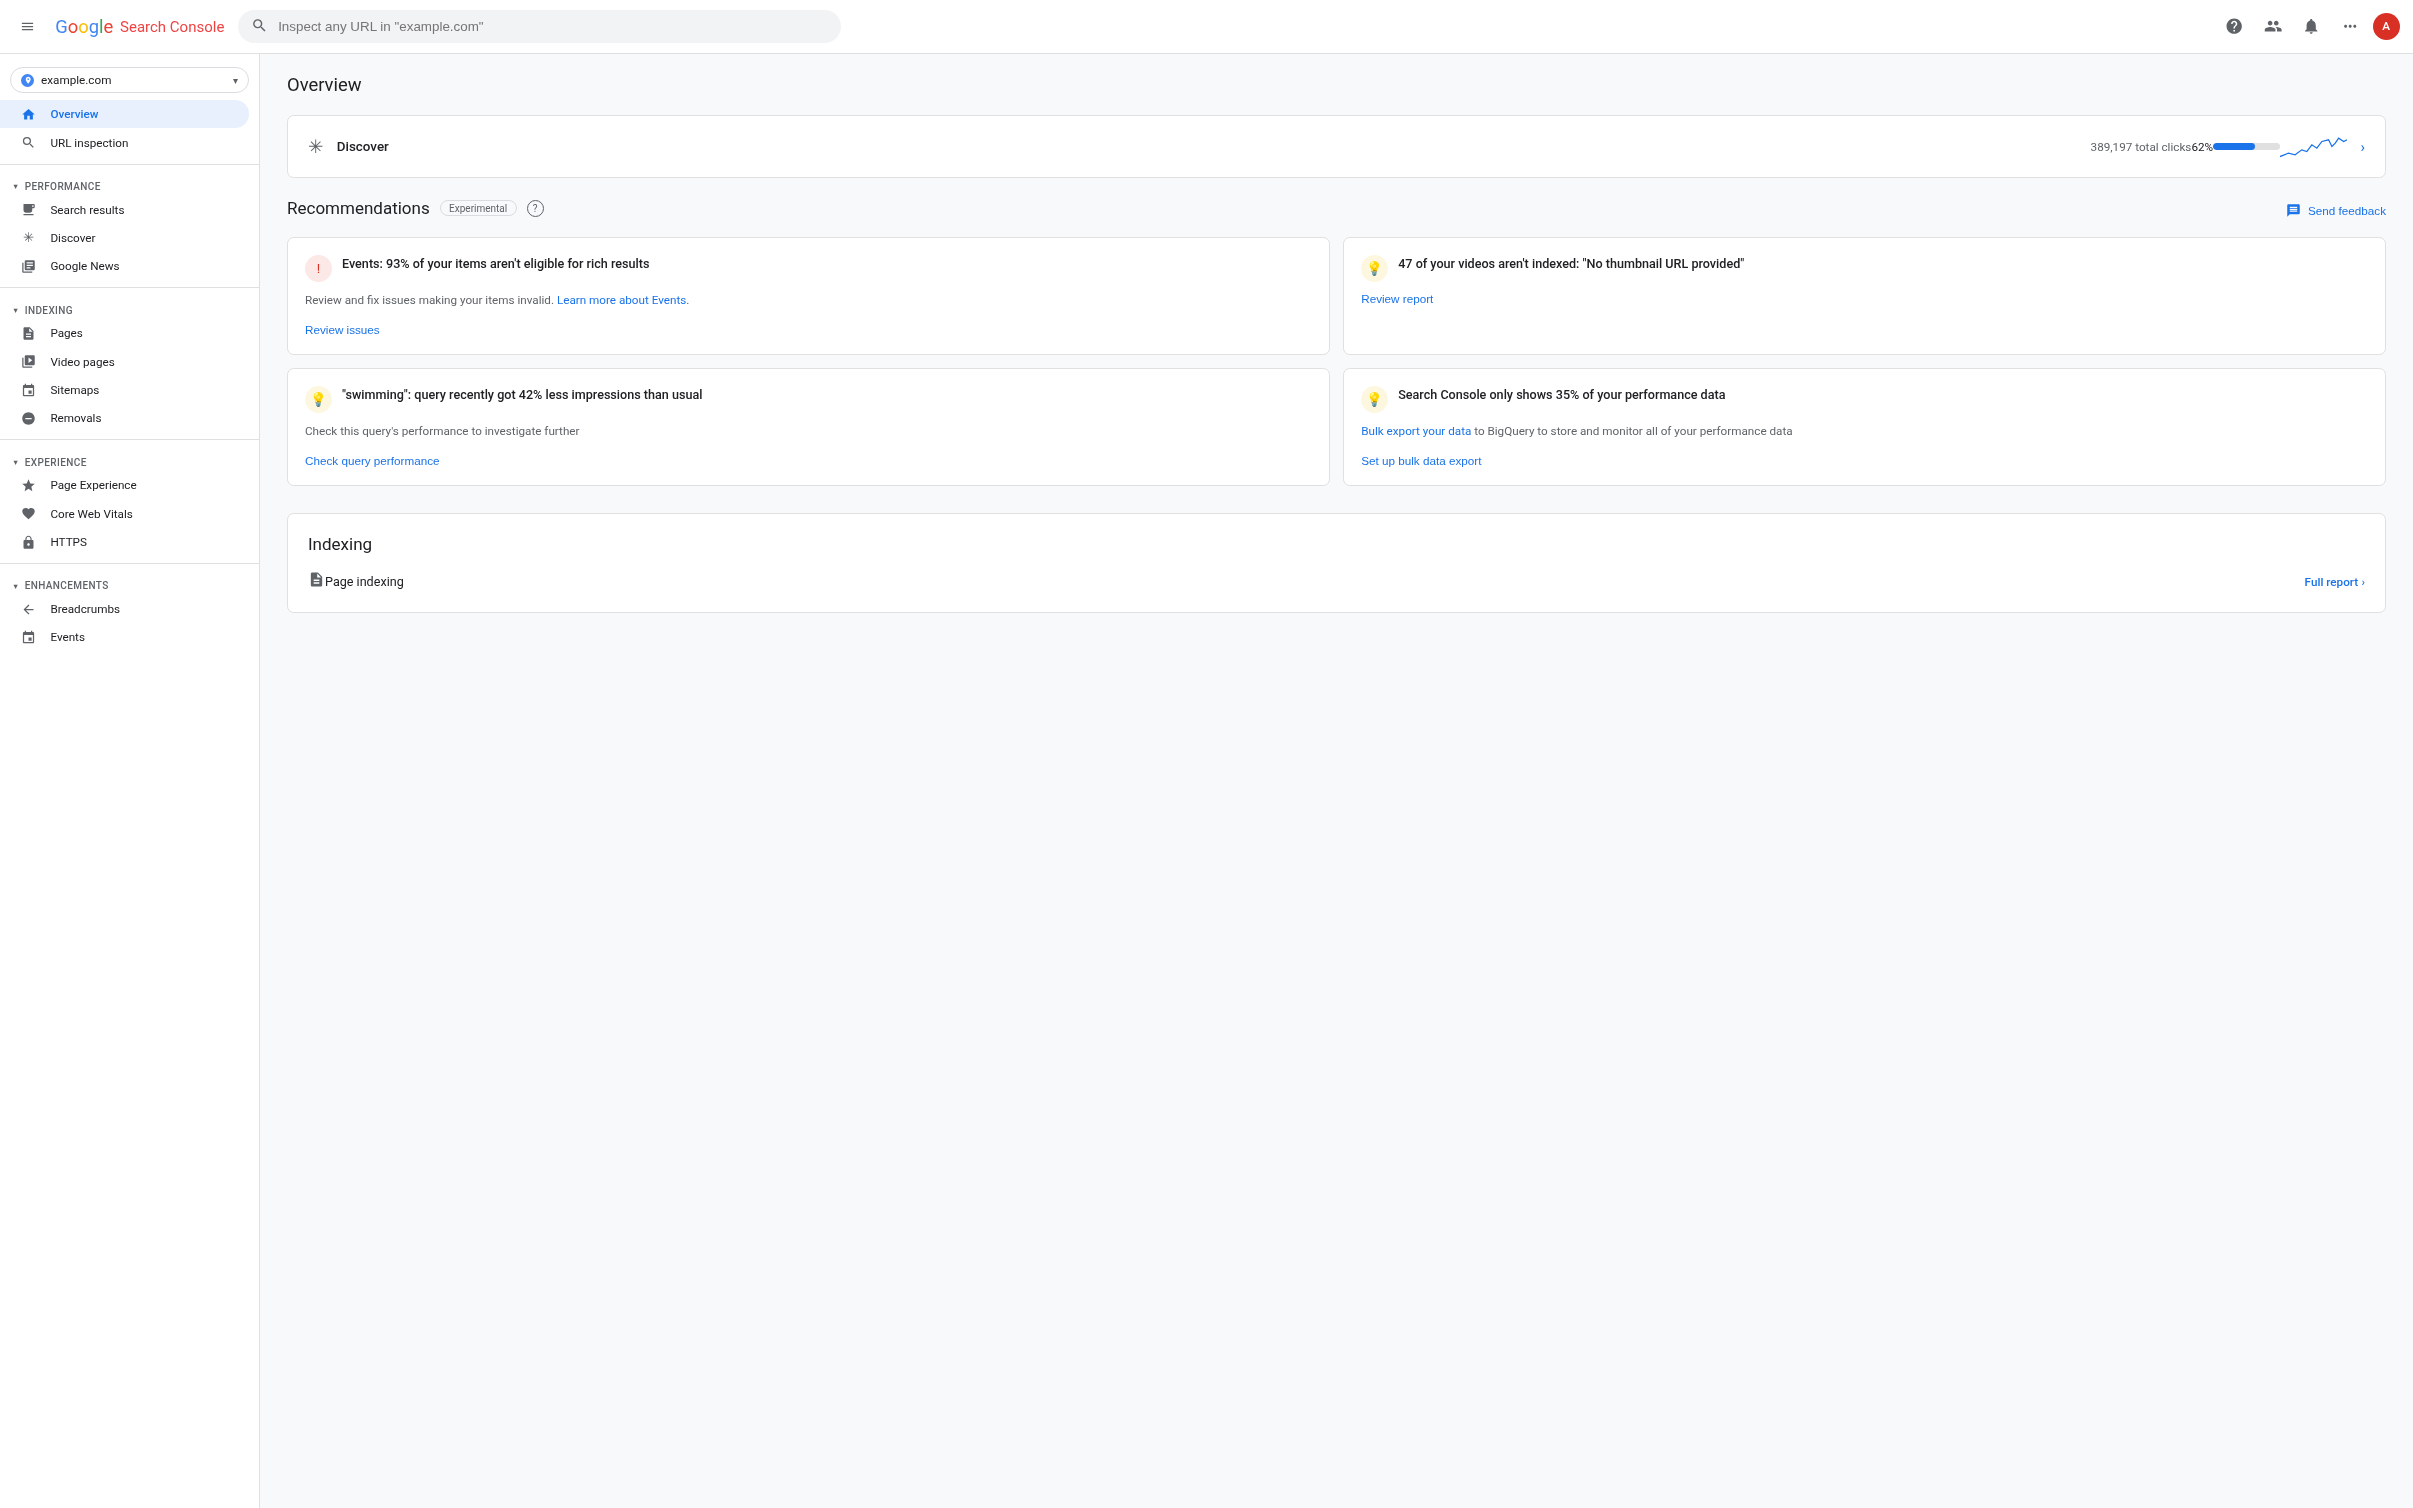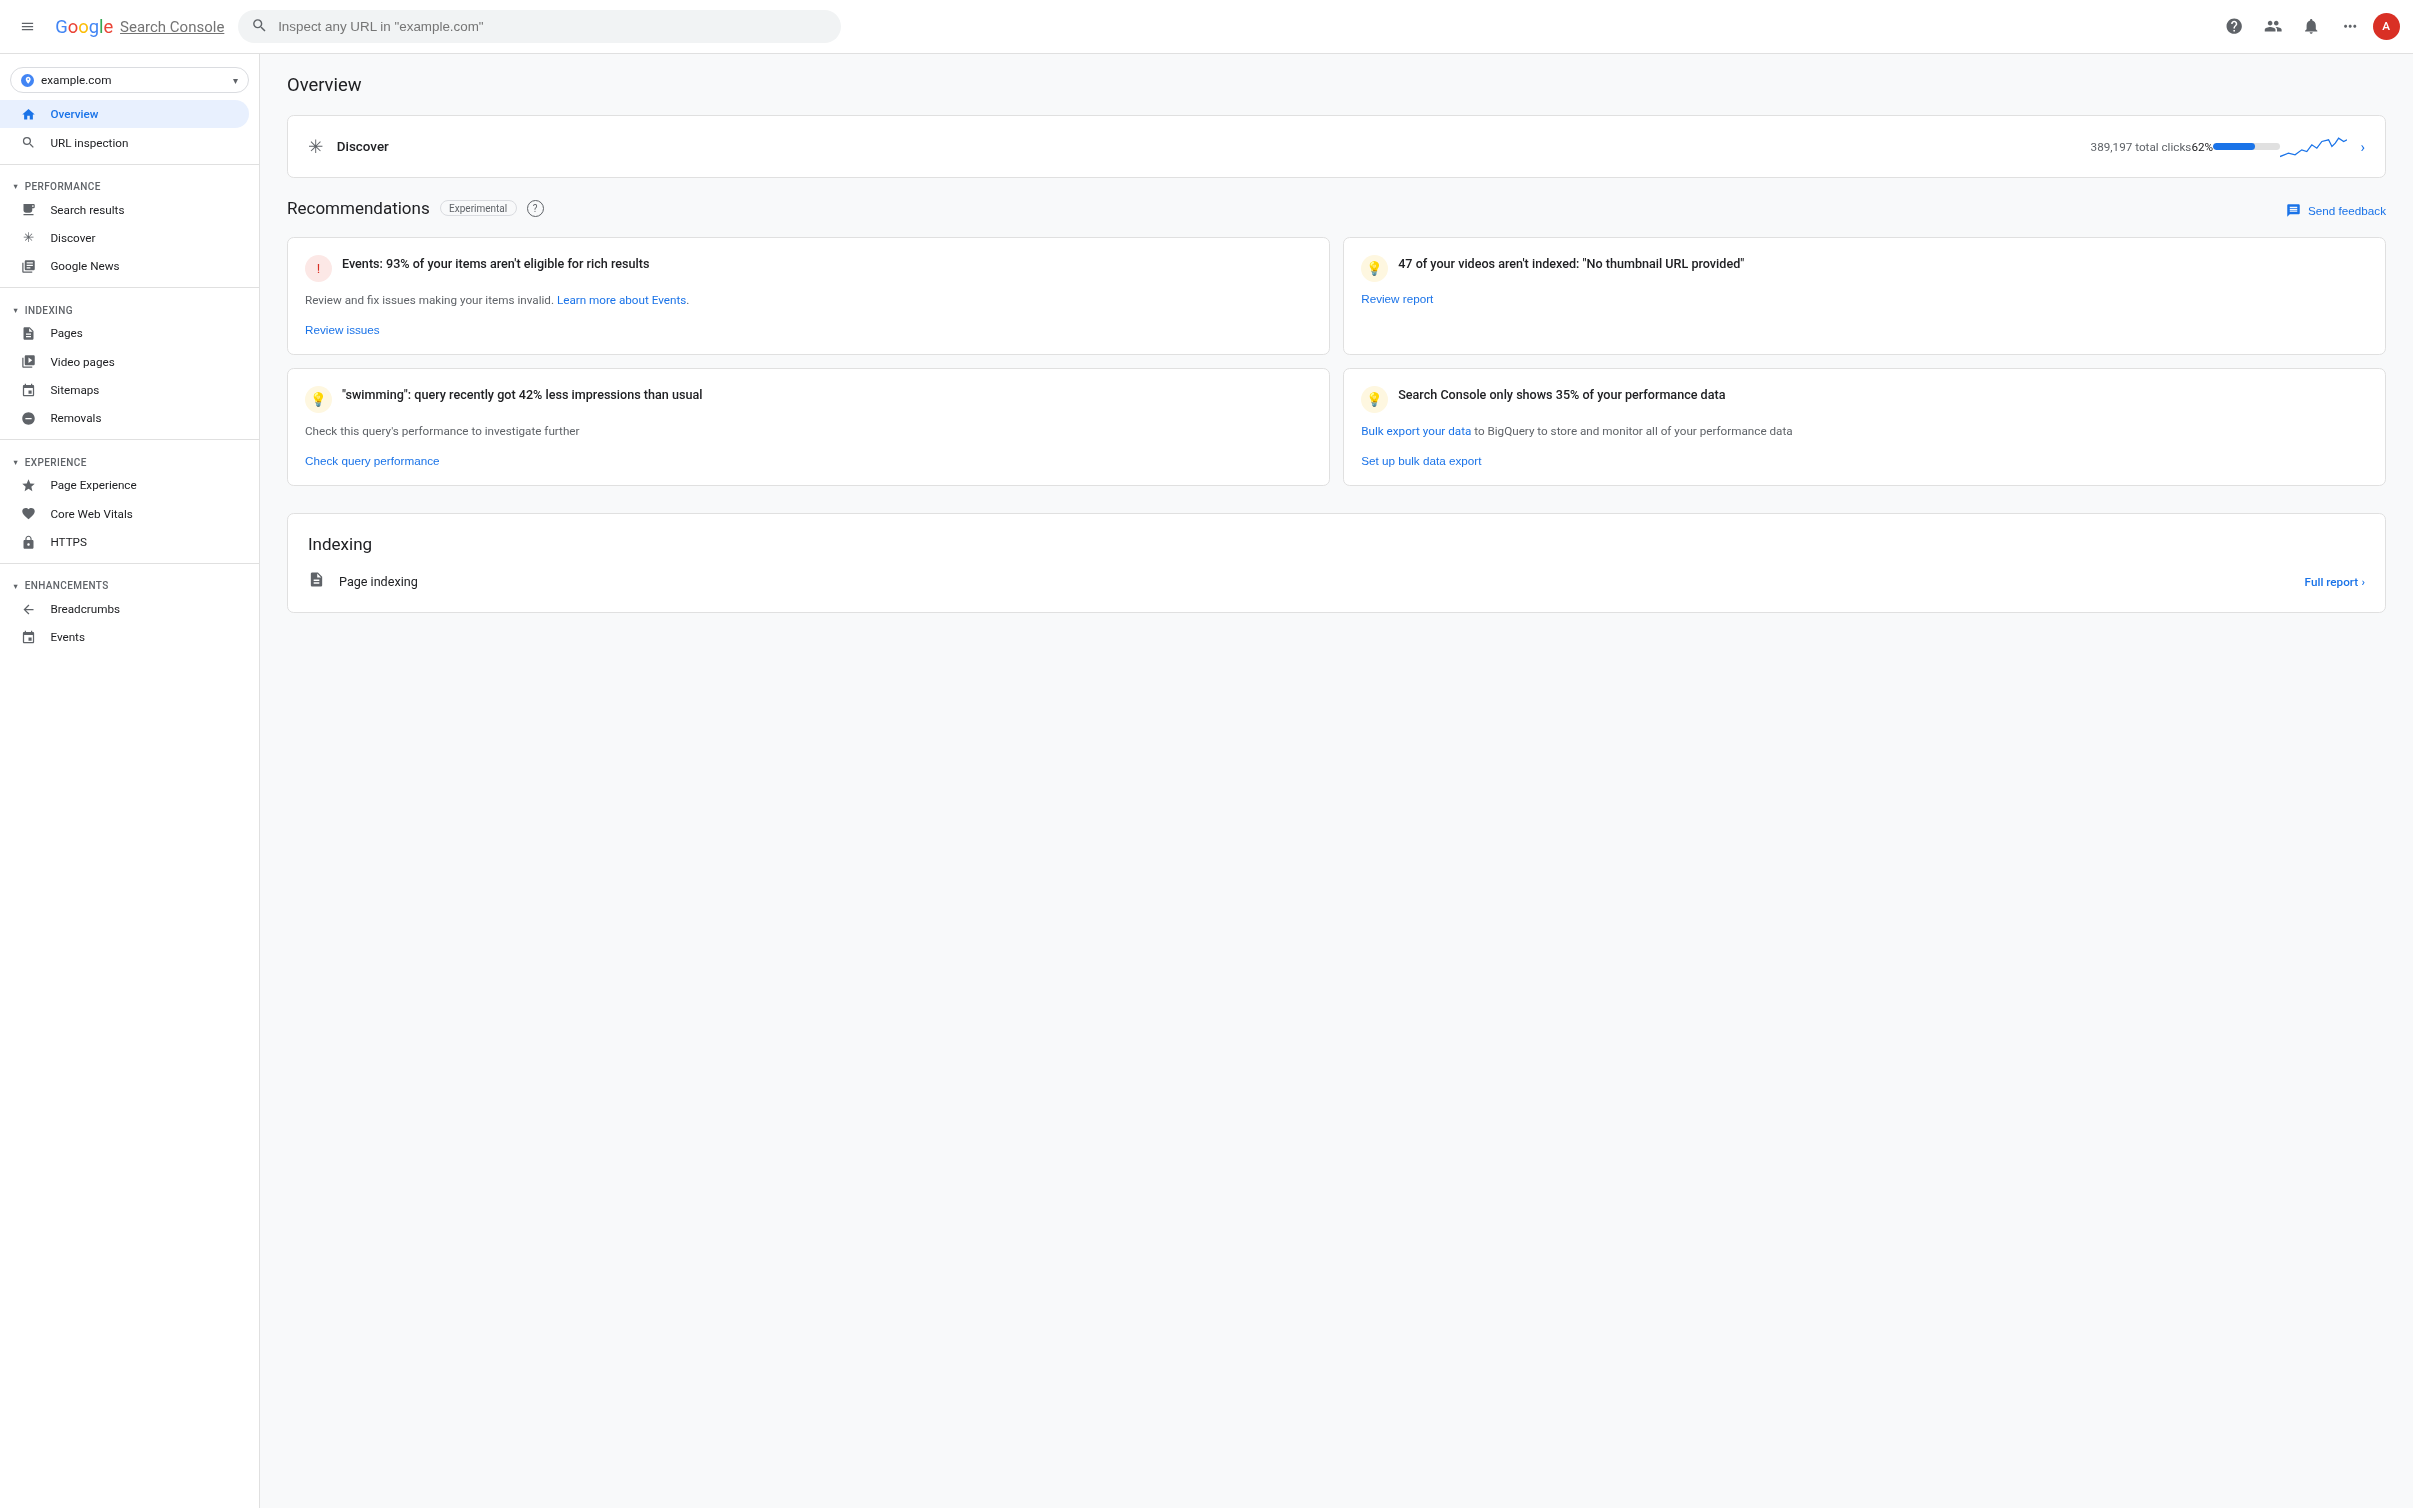--- a/index.html
+++ b/index.html
@@ -13,21 +13,21 @@
     .content-area { flex: 1; overflow-y: auto; padding: 20px 27px; background: #f8f9fa; }
 
     
     .hamburger-btn { background: none; border: none; cursor: pointer; padding: 6.7px; border-radius: 50%; display: flex; align-items: center; justify-content: center; color: #5f6368; }
     .logo-area { display: flex; align-items: center; gap: 3.4px; flex-shrink: 0; }
     .google-logo { display: flex; align-items: center; font-size: 18.4px; font-weight: 400; }
     .g-blue { color: #4285f4; }
     .g-red { color: #ea4335; }
     .g-yellow { color: #fbbc05; }
     .g-green { color: #34a853; }
-    .app-title { font-size: 15px; color: #737373; font-weight: 400; margin-left: 3.4px; white-space: nowrap; text-decoration: underline; }
+    .app-title { font-size: 15px; color: #ef4444; font-weight: 400; margin-left: 3.4px; white-space: nowrap; }
     .search-bar { flex: 1; max-width: 603px; display: flex; align-items: center; background: #f1f3f4; border-radius: 20px; padding: 6.7px 13.4px; gap: 10px; }
     .search-bar input { border: none; background: none; outline: none; font-size: 13.4px; color: #202124; width: 100%; }
     .search-icon-svg { color: #5f6368; flex-shrink: 0; }
     .top-actions { display: flex; align-items: center; gap: 6.7px; margin-left: auto; }
     .icon-btn { background: none; border: none; cursor: pointer; padding: 6.7px; border-radius: 50%; display: flex; align-items: center; justify-content: center; color: #5f6368; font-size: 17px; }
     .avatar { width: 27px; height: 27px; border-radius: 50%; background: #d93025; display: flex; align-items: center; justify-content: center; color: white; font-size: 11.7px; font-weight: 500; cursor: pointer; overflow: hidden; }
 
     
     .property-selector { display: flex; align-items: center; gap: 6.7px; margin: 6.7px 10px; border: 0.8px solid #dadce0; border-radius: 20px; padding: 5px 10px; cursor: pointer; background: #fff; }
     .property-icon { width: 13.4px; height: 13.4px; border-radius: 50%; background: #4285f4; display: flex; align-items: center; justify-content: center; }
@@ -71,21 +71,21 @@
     .rec-icon-warning { width: 27px; height: 27px; border-radius: 50%; background: #fef7e0; display: flex; align-items: center; justify-content: center; color: #f9ab00; font-size: 13.4px; flex-shrink: 0; }
     .rec-title { font-size: 12.6px; font-weight: 500; color: #202124; line-height: 1.4; }
     .rec-body { font-size: 11.7px; color: #5f6368; line-height: 1.5; margin-bottom: 13.4px; }
     .rec-link { color: #1a73e8; text-decoration: none; }
     .rec-action { color: #1a73e8; font-size: 11.7px; font-weight: 500; cursor: pointer; background: none; border: none; padding: 0; }
 
     
     .indexing-section { background: #fff; border-radius: 6.7px; border: 0.8px solid #e0e0e0; padding: 20px; }
     .indexing-title { font-size: 17px; font-weight: 400; color: #202124; margin-bottom: 17px; }
     .indexing-row { display: flex; align-items: center; justify-content: space-between; }
-    .indexing-left { display: flex; align-items: center; gap: 14px; }
+    .indexing-left { display: flex; align-items: center; gap: 0; }
     .indexing-icon { color: #5f6368; font-size: 15px; }
     .indexing-label { font-size: 12.6px; color: #202124; }
     .full-report-link { color: #1a73e8; font-size: 11.7px; font-weight: 500; cursor: pointer; display: flex; align-items: center; gap: 3.4px; text-decoration: none; }
 
     
     ::-webkit-scrollbar { width: 6.7px; }
     ::-webkit-scrollbar-track { background: transparent; }
     ::-webkit-scrollbar-thumb { background: #dadce0; border-radius: 3.4px; }
   </style>
 </head>

